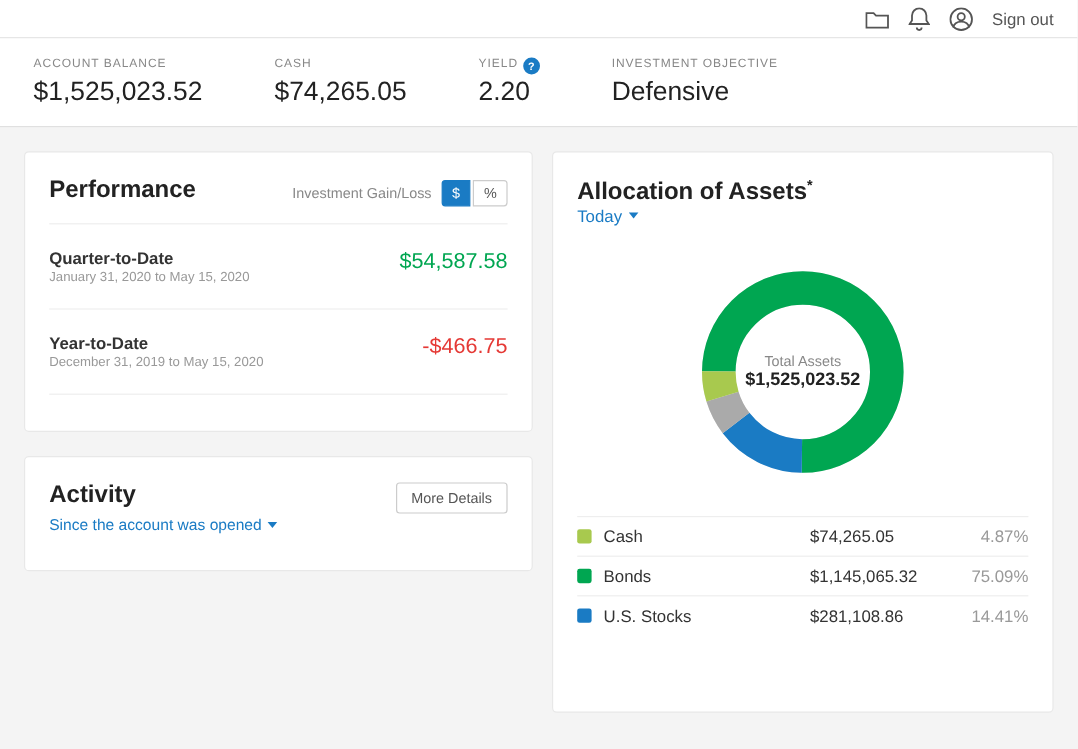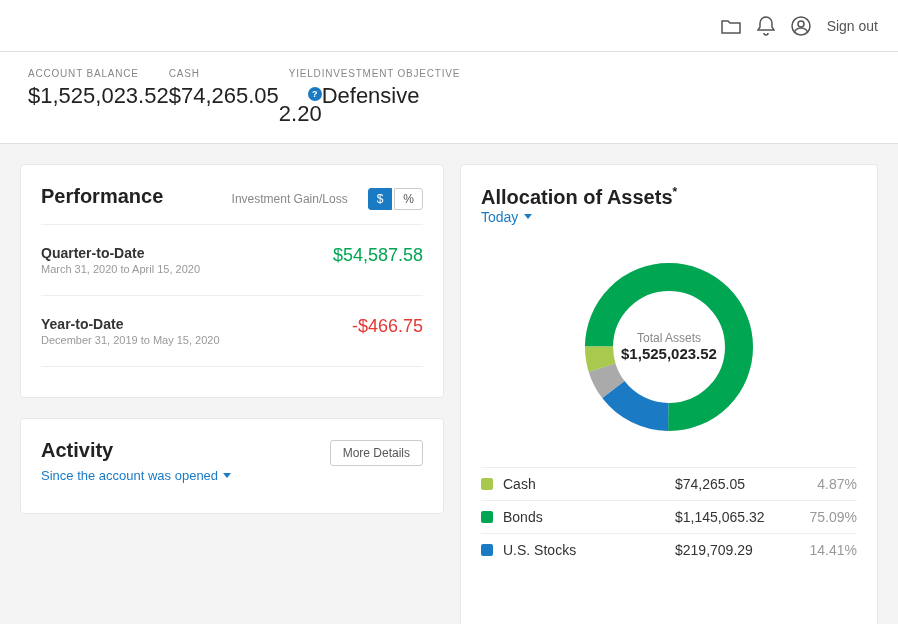--- a/index.html
+++ b/index.html
@@ -6,21 +6,21 @@
     body { font-family: -apple-system, BlinkMacSystemFont, 'Segoe UI', Arial, sans-serif; background: #f4f4f4; color: #333; font-size: 14px; }
 
     
     .top-bar {
       background: #fff;
       border-bottom: 1px solid #e0e0e0;
       display: flex;
       justify-content: flex-end;
       align-items: center;
       padding: 8px 20px;
-      height: 52px;
+      height: 32px;
     }
     .top-bar-icons {
       display: flex;
       align-items: center;
       gap: 16px;
     }
     .top-bar-icon {
       cursor: pointer;
       color: #555;
       font-size: 18px;
@@ -36,42 +36,42 @@
       padding: 0;
     }
 
     
     .account-bar {
       background: #fff;
       display: flex;
       align-items: flex-start;
       padding: 16px 28px;
       border-bottom: 1px solid #e0e0e0;
+      gap: 60px;
     }
     .account-metric {
       display: flex;
       flex-direction: column;
     }
     .account-metric-label {
       font-size: 10px;
       letter-spacing: 0.08em;
       color: #888;
       text-transform: uppercase;
       margin-bottom: 4px;
     }
     .account-metric-value {
       font-size: 22px;
       font-weight: 300;
       color: #222;
     }
     .yield-label {
       display: flex;
-      align-items: flex-end;
+      align-items: flex-start;
       gap: 4px;
-      flex-direction: column;
     }
     .yield-info {
       width: 14px;
       height: 14px;
       background: #1a7bc4;
       color: #fff;
       border-radius: 50%;
       display: inline-flex;
       align-items: center;
       justify-content: center;
@@ -125,21 +125,21 @@
     
     .perf-header {
       display: flex;
       justify-content: space-between;
       align-items: center;
       margin-bottom: 12px;
     }
     .gain-loss-label {
       font-size: 12px;
       color: #888;
-      margin-right: 20px;
+      margin-right: 8px;
     }
     .toggle-buttons {
       display: flex;
       gap: 2px;
     }
     .toggle-btn {
       padding: 3px 8px;
       border: 1px solid #ccc;
       background: #fff;
       cursor: pointer;
@@ -342,21 +342,21 @@
             <button class="toggle-btn active">$</button>
             <button class="toggle-btn">%</button>
           </div>
         </div>
       </div>
       <hr class="divider">
 
       <div class="perf-row">
         <div>
           <div class="perf-row-label">Quarter-to-Date</div>
-          <div class="perf-row-sublabel">March 31, 2020 to April 15, 2020</div>
+          <div class="perf-row-sublabel">January 31, 2020 to May 15, 2020</div>
         </div>
         <span class="perf-value-positive">$54,587.58</span>
       </div>
       <hr class="divider">
 
       <div class="perf-row">
         <div>
           <div class="perf-row-label">Year-to-Date</div>
           <div class="perf-row-sublabel">December 31, 2019 to May 15, 2020</div>
         </div>
@@ -420,19 +420,19 @@
       </div>
       <div class="asset-row">
         <div class="asset-dot" style="background:#00a651;"></div>
         <span class="asset-name">Bonds</span>
         <span class="asset-amount">$1,145,065.32</span>
         <span class="asset-pct">75.09%</span>
       </div>
       <div class="asset-row">
         <div class="asset-dot" style="background:#1a7bc4;"></div>
         <span class="asset-name">U.S. Stocks</span>
-        <span class="asset-amount">$219,709.29</span>
+        <span class="asset-amount">$281,108.86</span>
         <span class="asset-pct">14.41%</span>
       </div>
     </div>
   </div>
 
 </div>
 
 </body></html>

